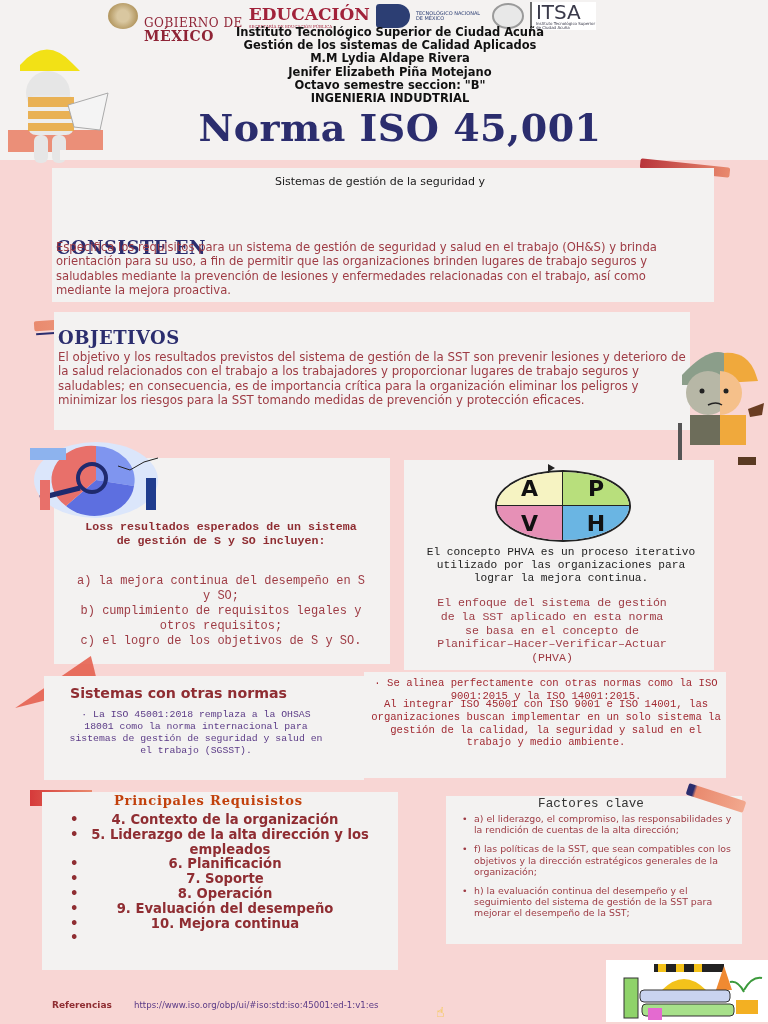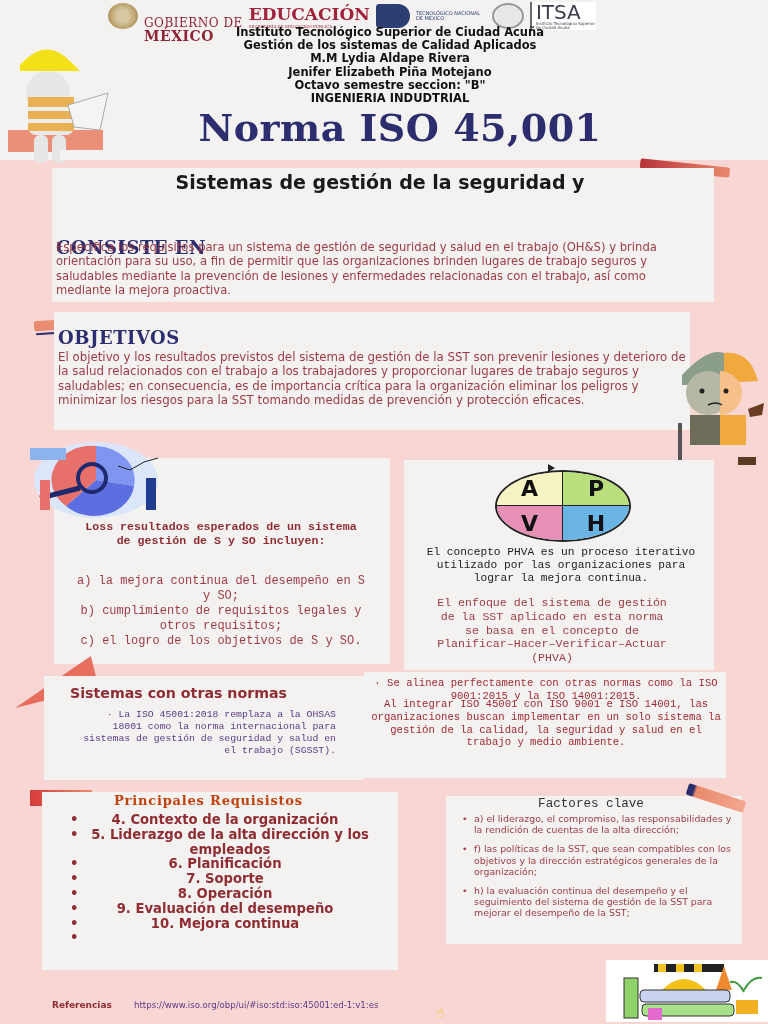--- a/index.html
+++ b/index.html
@@ -28,21 +28,21 @@
   .seal2 { width: 32px; height: 26px; border-radius: 50%; border: 2px solid #9a9a9a; background: #e8e8e8; }
   .itsa-box { display:flex; align-items:center; background:#fff; border-left:2px solid #6a6a6a; padding-left:4px; }
   .itsa { font-size: 20px; font-weight: normal; color: #3a3a4a; line-height: 1; }
   .itsa-sub { font-size: 4px; color: #3a3a4a; line-height: 1.1; }
   .hdr-lines { left: 150px; top: 26px; width: 480px; text-align: center; font-weight: bold; font-size: 11.5px; color: #111; line-height: 13.2px; }
   .hdr-lines div { white-space: nowrap; }
   .main-title {
     left: 120px; top: 105px; width: 560px; text-align: center;
     font-family: "DejaVu Serif", serif; font-weight: bold; font-size: 38px; color: #2b2d6e; letter-spacing: 0.5px;
   }
-  .subtitle { left: 120px; top: 172px; width: 520px; text-align: center; font-weight: bold; font-size: 19px; line-height: 20px; color: #1a1a1a; }
+  .subtitle { left: 120px; top: 172px; width: 520px; text-align: center; font-weight: normal; font-size: 11px; line-height: 20px; color: #1a1a1a; }
   .section-h {
     font-family: "DejaVu Serif", serif; font-weight: bold; color: #2b2d6e; font-size: 18px; letter-spacing: 0.5px;
   }
   .rose-text { color: #9e3b44; font-size: 11.6px; line-height: 14.4px; }
   .brush { border-radius: 2px; }
   
   .phva { left: 495px; top: 470px; width: 136px; height: 72px; border-radius: 50%; border: 2px solid #222; overflow: hidden; display: grid; grid-template-columns: 1fr 1fr; grid-template-rows: 1fr 1fr; }
   .phva div { display:flex; align-items:center; justify-content:center; font-weight:bold; font-size: 22px; color:#111; }
   .q-a { background:#f6f3c2; border-right:1px solid #222; border-bottom:1px solid #222; }
   .q-p { background:#b8df7c; border-bottom:1px solid #222; }
@@ -171,21 +171,21 @@
   <div class="q-h">H</div>
 </div>
 <div class="abs" style="left:548px;top:464px;width:0;height:0;border-left:7px solid #222;border-top:4px solid transparent;border-bottom:4px solid transparent;"></div>
 <div class="abs center" style="left:416px;top:546px;width:290px;color:#222;font-size:11.2px;line-height:13px;">El concepto PHVA es un proceso iterativo utilizado por las organizaciones para lograr la mejora continua.</div>
 <div class="abs center" style="left:432px;top:596px;width:240px;color:#9e3b44;font-size:11.6px;line-height:13.8px;">El enfoque del sistema de gestión de la SST aplicado en esta norma se basa en el concepto de Planificar–Hacer–Verificar–Actuar (PHVA)</div>
 
 <div class="abs" style="left:10px;top:666px;width:0;height:0;border-bottom:32px solid #e45a48;border-left:86px solid transparent;transform:rotate(-14deg);opacity:0.85;"></div>
 <div class="abs card" style="left:44px;top:676px;width:320px;height:104px;"></div>
 <div class="abs card" style="left:364px;top:672px;width:362px;height:106px;"></div>
 <div class="abs" style="left:70px;top:685px;font-weight:bold;color:#8f2d32;font-size:14.2px;">Sistemas con otras normas</div>
-<div class="abs center" style="left:80px;top:709px;width:256px;color:#5a3a86;font-size:9.8px;line-height:12px;text-align:right;">· La ISO 45001:2018 remplaza a la OHSAS 18001 como la norma internacional para sistemas de gestión de seguridad y salud en el trabajo (SGSST).</div>
+<div class="abs center" style="left:68px;top:709px;width:256px;color:#5a3a86;font-size:9.8px;line-height:12px;">· La ISO 45001:2018 remplaza a la OHSAS 18001 como la norma internacional para sistemas de gestión de seguridad y salud en el trabajo (SGSST).</div>
 <div class="abs center" style="left:366px;top:677px;width:360px;color:#a22b33;font-size:10.6px;line-height:12.8px;">· Se alinea perfectamente con otras normas como la ISO 9001:2015 y la ISO 14001:2015.</div>
 <div class="abs center" style="left:366px;top:698px;width:360px;color:#a22b33;font-size:10.6px;line-height:12.8px;">Al integrar ISO 45001 con ISO 9001 e ISO 14001, las organizaciones buscan implementar en un solo sistema la gestión de la calidad, la seguridad y salud en el trabajo y medio ambiente.</div>
 
 <div class="abs" style="left:30px;top:790px;width:62px;height:16px;background:linear-gradient(90deg,#d63a3a,#e98a6e);"></div>
 <div class="abs card" style="left:42px;top:792px;width:356px;height:178px;"></div>
 <div class="abs" style="left:114px;top:793px;font-family:'DejaVu Serif',serif;font-weight:bold;color:#c2410c;font-size:13px;letter-spacing:0.8px;">Principales Requisistos</div>
 <ul class="abs req-list" style="left:70px;top:813px;width:310px;">
   <li>
       <span class="dot">•</span>
       <span style="display:block;padding:0 30px;">4. Contexto de la organización</span>

